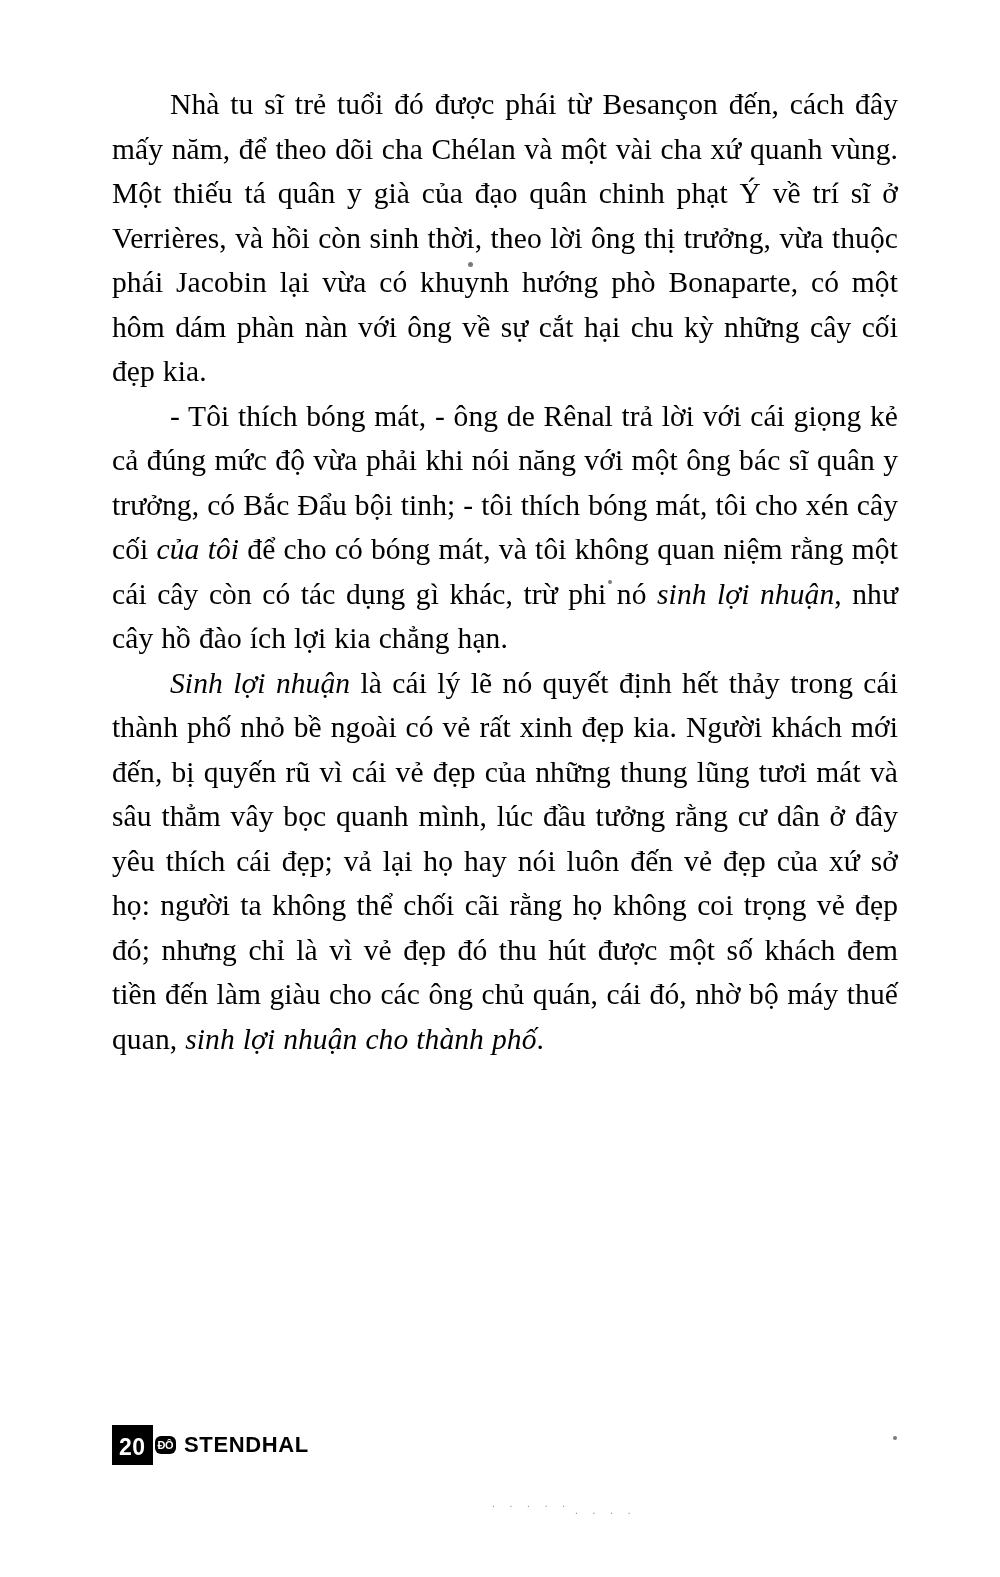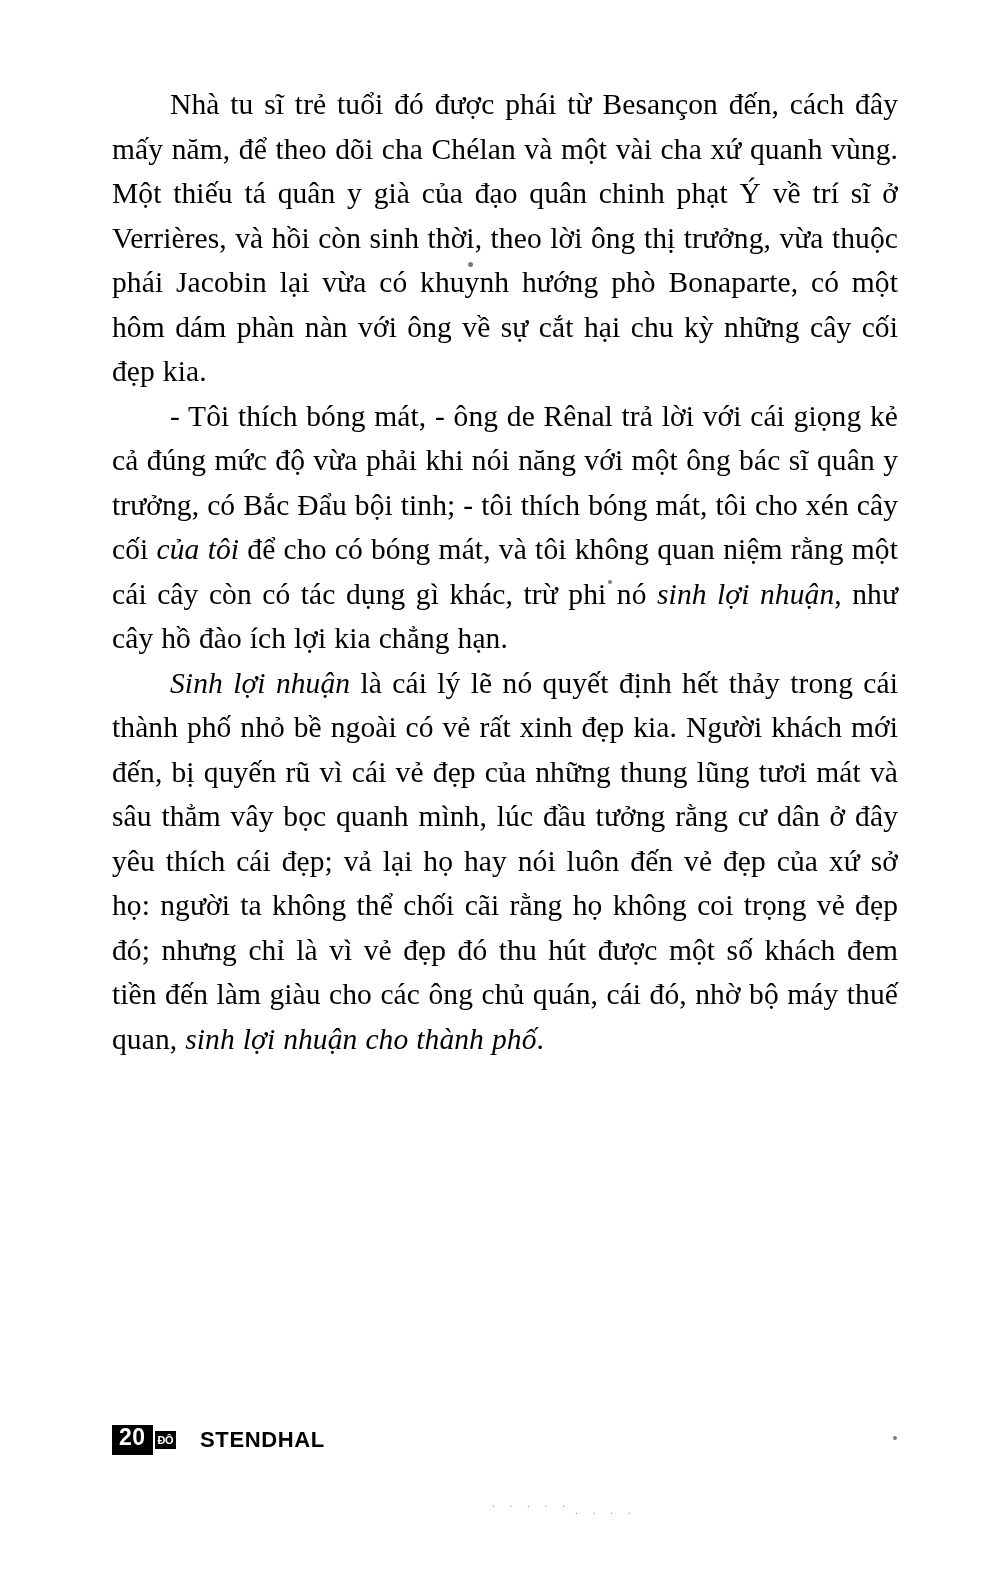--- a/index.html
+++ b/index.html
@@ -52,41 +52,42 @@
     align-items: center;
     gap: 0px;
   }
   .page-number {
     background: #000000;
     color: #ffffff;
     font-family: "Liberation Sans", sans-serif;
     font-weight: bold;
     font-size: 23px;
     line-height: 23px;
-    padding: 1px 7px 6px 7px;
+    padding: 11px 7px 6px 7px;
     letter-spacing: 0.5px;
   }
   .pub-mark {
     background: #000000;
     color: #ffffff;
     font-family: "Liberation Sans", sans-serif;
     font-weight: bold;
     font-size: 11px;
     line-height: 10px;
     padding: 4px 3px 4px 3px;
     margin-left: 2px;
     text-align: center;
     letter-spacing: -0.5px;
+    border-radius: 6px;
   }
   .author {
     font-family: "Liberation Sans", sans-serif;
     font-weight: bold;
     font-size: 22px;
     letter-spacing: 0.6px;
-    margin-left: 24px;
+    margin-left: 8px;
     color: #000000;
   }
   .speck {
     position: absolute;
     background: #7a7a7a;
     border-radius: 50%;
   }
   .dust-line {
     position: absolute;
     color: #8a8a8a;

